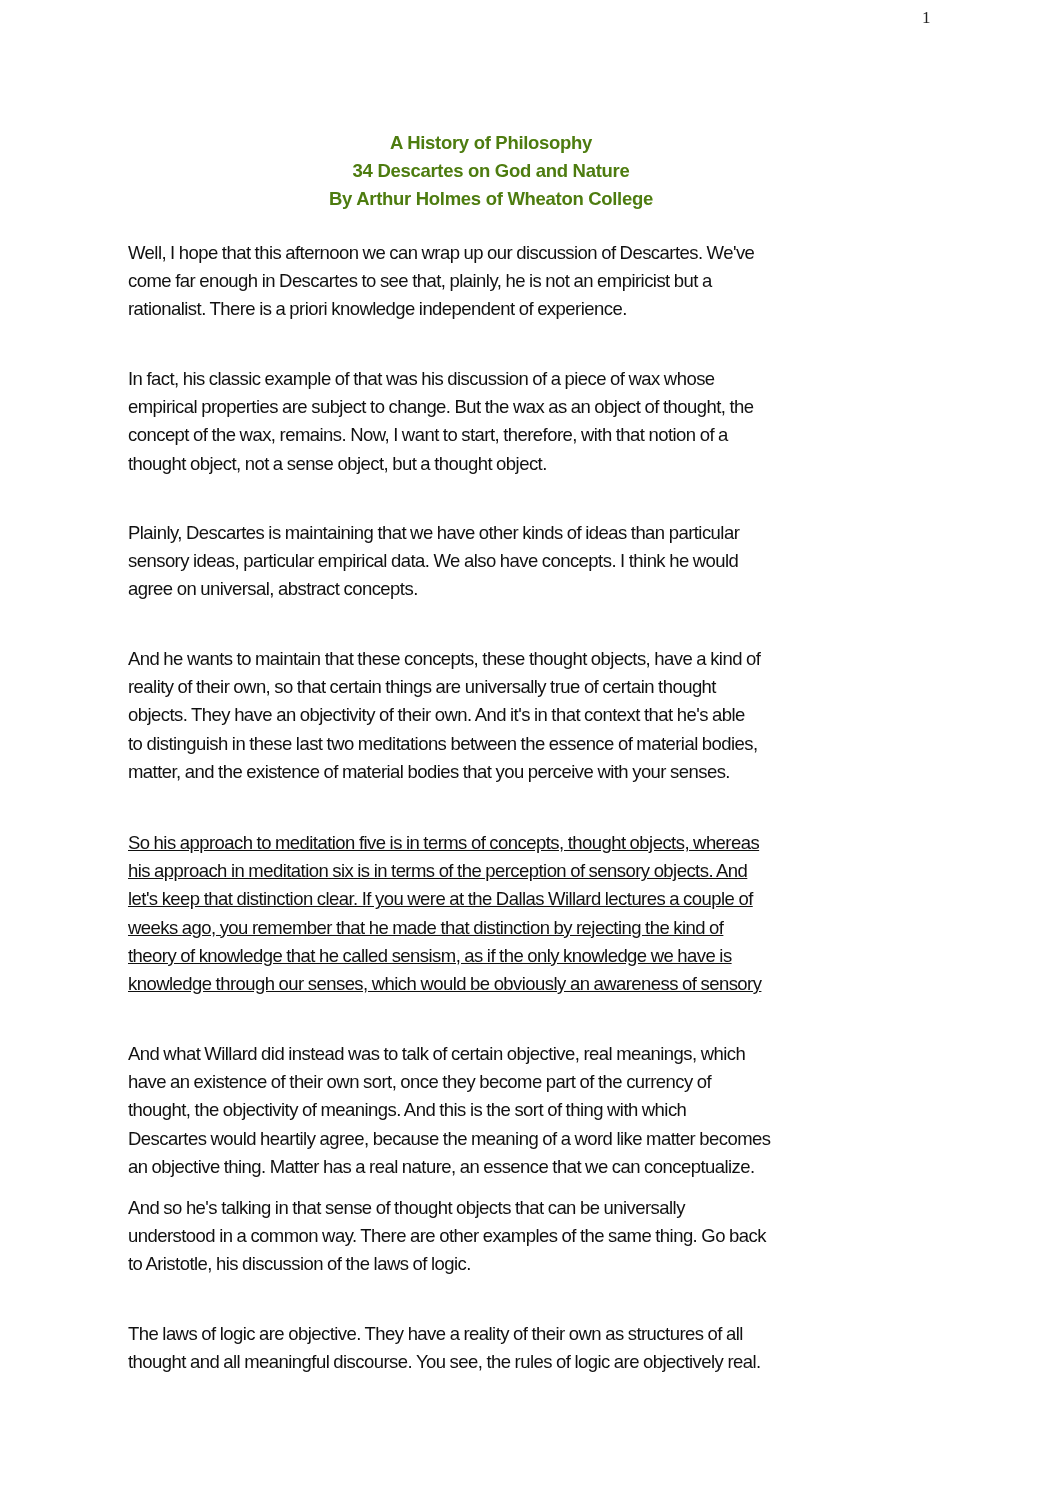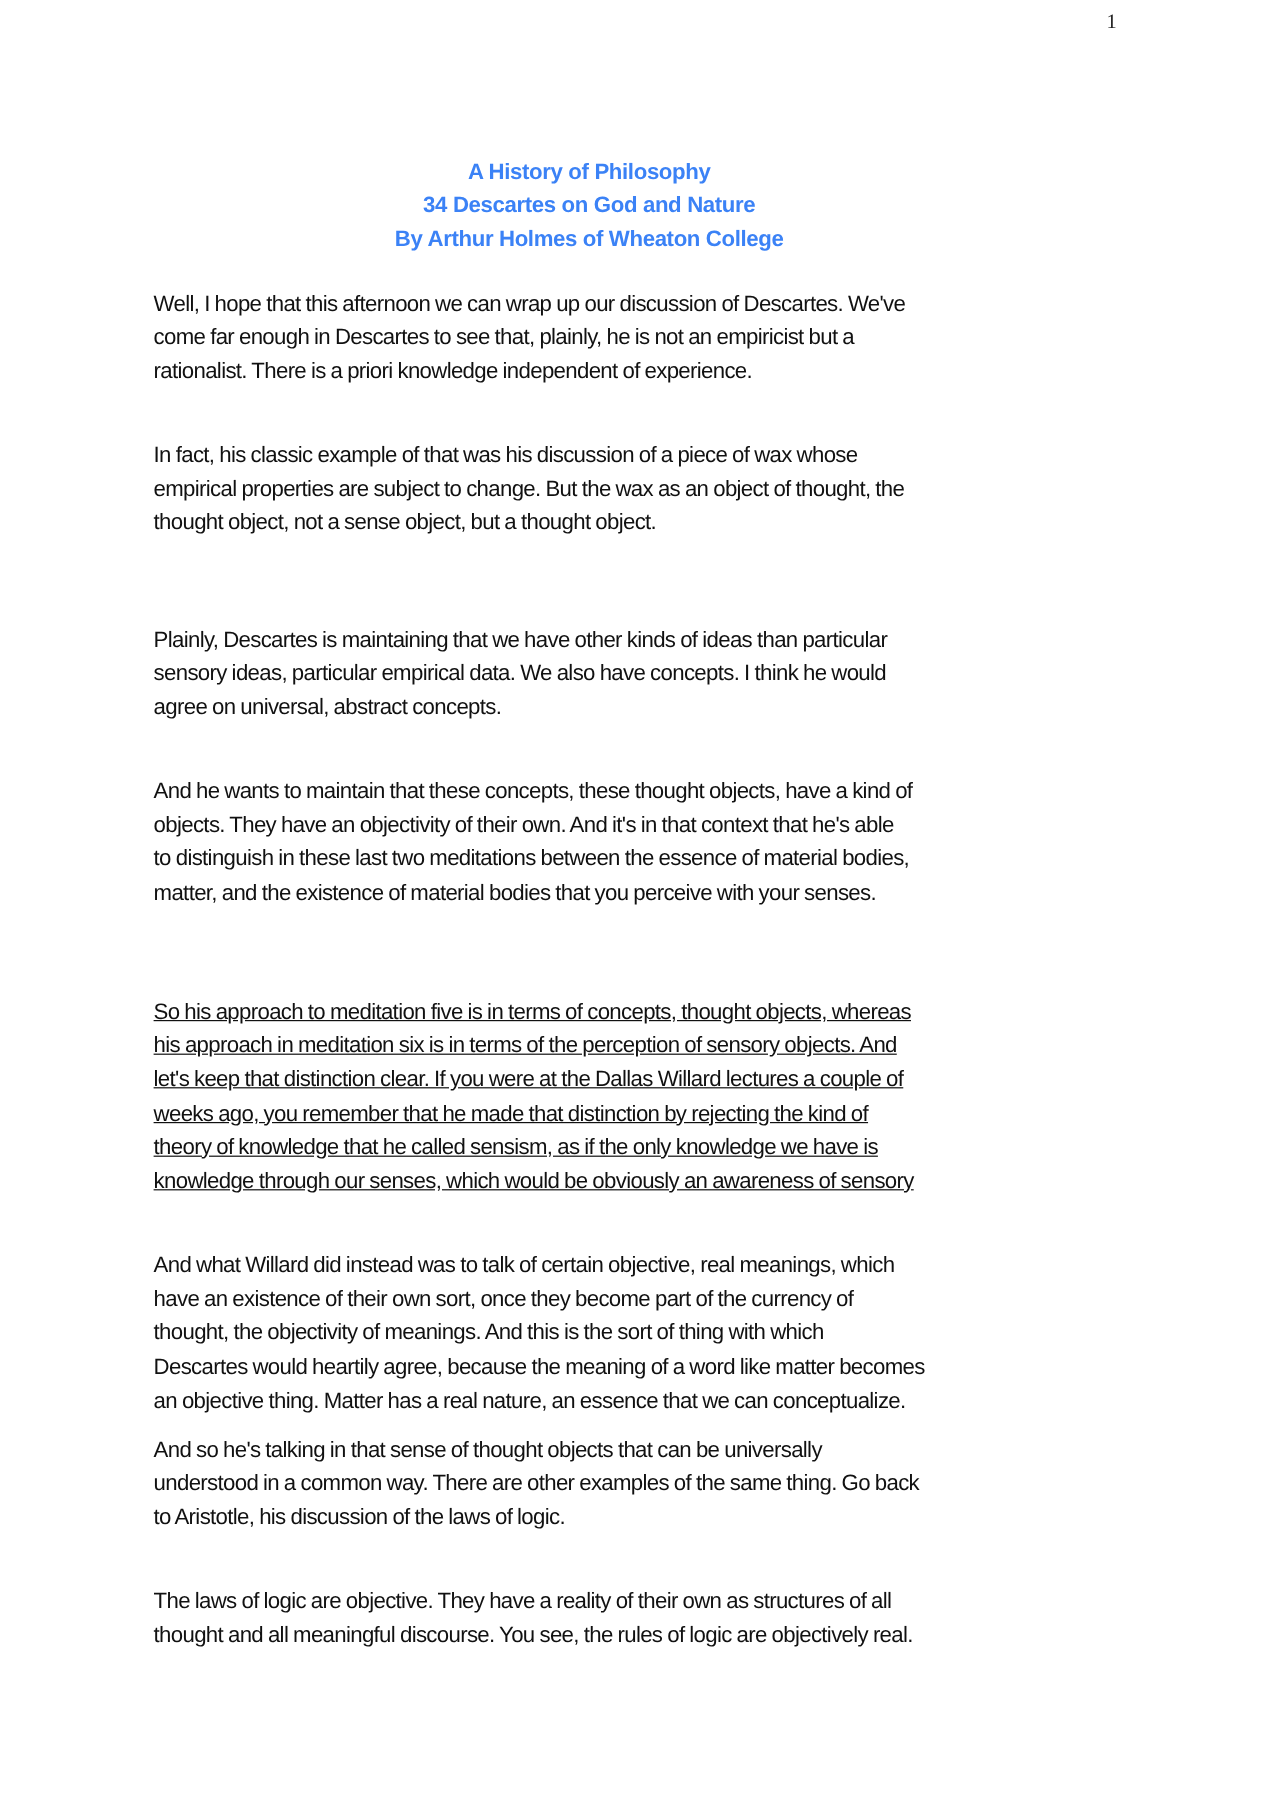--- a/index.html
+++ b/index.html
@@ -5,21 +5,21 @@
   html, body { margin: 0; padding: 0; background: #ffffff; }
   body { width: 1058px; height: 1497px; position: relative; overflow: hidden; }
   .page { position: absolute; left: 0; top: 0; width: 1058px; height: 1497px; background: #fff; }
   .page-number {
     position: absolute; left: 922px; top: 8px;
     font-family: "Liberation Serif", serif; font-size: 17px; color: #222;
   }
   .title-block {
     position: absolute; left: 0; top: 129px; width: 982px; text-align: center;
     font-family: "Liberation Sans", sans-serif; font-weight: bold; font-size: 18.5px;
-    line-height: 28px; color: #3b82f6; letter-spacing: -0.3px;
+    line-height: 28px; color: #4d7c0f; letter-spacing: -0.3px;
   }
   .title-line { display: block; }
   .body-text {
     position: absolute; left: 128px; width: 800px;
     font-family: "Liberation Sans", sans-serif; font-size: 18.5px; line-height: 28.2px;
     color: #111; letter-spacing: -0.55px; word-spacing: -0.5px;
   }
   .line { display: block; white-space: nowrap; }
 </style>
 </head>
@@ -36,29 +36,31 @@
 
   <div id="body-container">
       <div class="body-text" style="top: 239px;">
         <span class="line">Well, I hope that this afternoon we can wrap up our discussion of Descartes. We've</span>
         <span class="line">come far enough in Descartes to see that, plainly, he is not an empiricist but a</span>
         <span class="line">rationalist. There is a priori knowledge independent of experience.</span>
       </div>
       <div class="body-text" style="top: 365px;">
         <span class="line">In fact, his classic example of that was his discussion of a piece of wax whose</span>
         <span class="line">empirical properties are subject to change. But the wax as an object of thought, the</span>
+        <span class="line">concept of the wax, remains. Now, I want to start, therefore, with that notion of a</span>
         <span class="line">thought object, not a sense object, but a thought object.</span>
       </div>
       <div class="body-text" style="top: 519px;">
         <span class="line">Plainly, Descartes is maintaining that we have other kinds of ideas than particular</span>
         <span class="line">sensory ideas, particular empirical data. We also have concepts. I think he would</span>
         <span class="line">agree on universal, abstract concepts.</span>
       </div>
       <div class="body-text" style="top: 645px;">
         <span class="line">And he wants to maintain that these concepts, these thought objects, have a kind of</span>
+        <span class="line">reality of their own, so that certain things are universally true of certain thought</span>
         <span class="line">objects. They have an objectivity of their own. And it's in that context that he's able</span>
         <span class="line">to distinguish in these last two meditations between the essence of material bodies,</span>
         <span class="line">matter, and the existence of material bodies that you perceive with your senses.</span>
       </div>
       <div class="body-text" style="top: 829px; text-decoration: underline;">
         <span class="line">So his approach to meditation five is in terms of concepts, thought objects, whereas</span>
         <span class="line">his approach in meditation six is in terms of the perception of sensory objects. And</span>
         <span class="line">let's keep that distinction clear. If you were at the Dallas Willard lectures a couple of</span>
         <span class="line">weeks ago, you remember that he made that distinction by rejecting the kind of</span>
         <span class="line">theory of knowledge that he called sensism, as if the only knowledge we have is</span>

